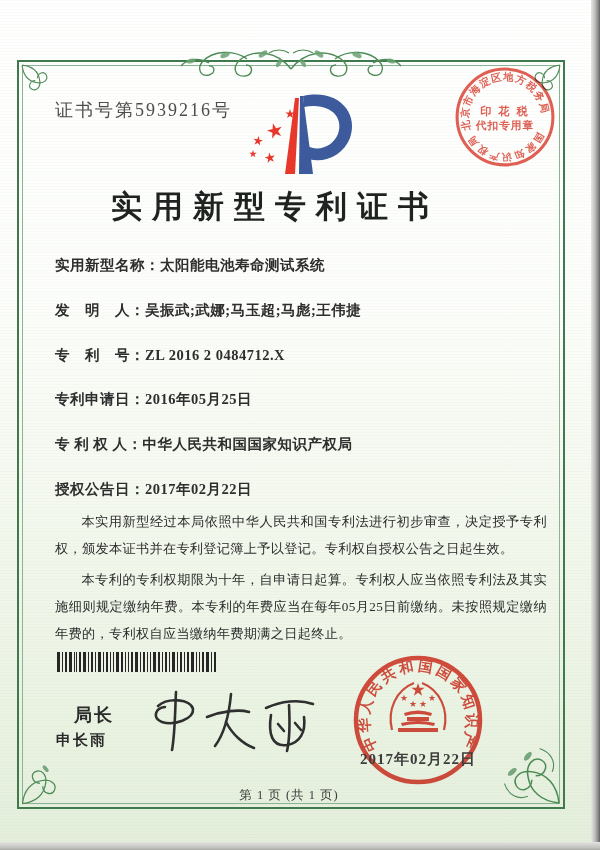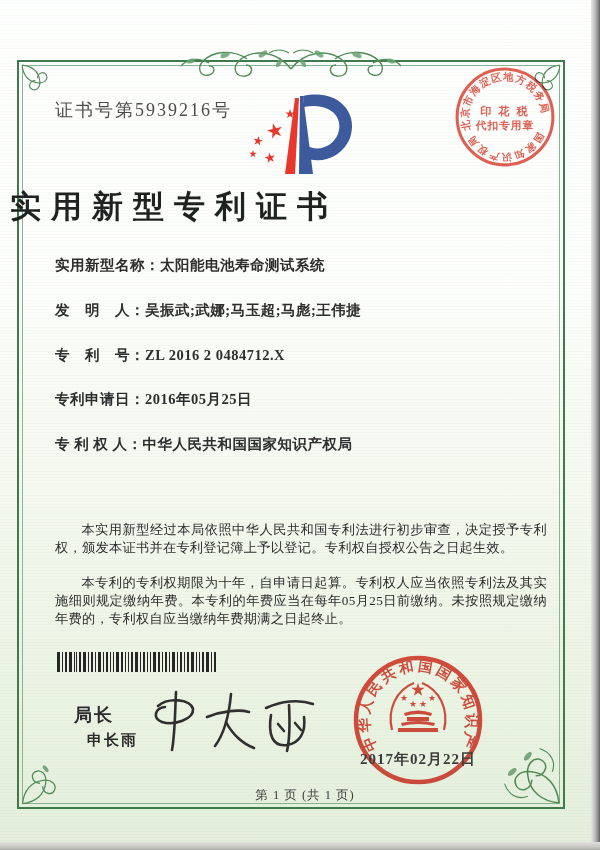--- a/index.html
+++ b/index.html
@@ -20,38 +20,38 @@
     background:linear-gradient(180deg,#e2e2df 0%,#c2c2bf 70%,#a8a8a5 100%);}
   .frame{position:absolute;left:17px;top:60px;width:544px;height:745px;
     border:2px solid #3f7a4d;}
   .frame-inner{position:absolute;left:3px;top:3px;right:3px;bottom:3px;
     border:1px solid #8ab394;}
   .ornament{position:absolute;pointer-events:none;}
   .cert-no{position:absolute;left:55px;top:98px;font-size:18px;color:#4d4d4d;
     letter-spacing:2px;}
   .logo{position:absolute;left:233px;top:84px;}
   .tax-seal{position:absolute;left:452px;top:64px;opacity:.88;mix-blend-mode:multiply;}
-  .doc-title{position:absolute;left:0;top:186px;width:540px;text-align:left;
+  .doc-title{position:absolute;left:0;top:186px;width:540px;text-align:center;
     font-size:31px;font-weight:700;color:#1e2220;letter-spacing:10px;text-indent:10px;}
   .fields{position:absolute;left:55px;top:256px;width:470px;font-weight:bold;}
   .field-row{height:44.8px;font-size:14.5px;color:#2e2e2e;letter-spacing:.5px;}
   .field-row .lab{color:#2e2e2e;}
   .paras{position:absolute;left:55px;top:504px;width:492px;}
-  .paras p{margin:17px 0 3px 0;font-size:13.2px;line-height:18px;color:#2c2c2c;
+  .paras p{margin:4px 0 3px 0;font-size:13.2px;line-height:27px;color:#2c2c2c;
     text-indent:2em;text-align:justify;letter-spacing:.3px;}
   .barcode{position:absolute;left:57px;top:652px;}
   .director-title{position:absolute;left:74px;top:703px;font-size:18px;color:#2b2b2b;
     letter-spacing:2px;font-weight:600;}
-  .director-name{position:absolute;left:87px;top:731px;font-size:15px;color:#2b2b2b;
+  .director-name{position:absolute;left:56px;top:731px;font-size:15px;color:#2b2b2b;
     letter-spacing:2px;font-weight:600;}
   .signature{position:absolute;left:138px;top:682px;}
   .main-seal{position:absolute;left:348px;top:650px;opacity:.9;mix-blend-mode:multiply;}
   .seal-date{position:absolute;left:348px;top:750px;width:140px;text-align:center;
     font-size:15px;font-weight:600;color:#3c3c3c;letter-spacing:1px;}
-  .footer{position:absolute;left:16px;top:787px;width:578px;text-align:center;
+  .footer{position:absolute;left:0;top:787px;width:578px;text-align:center;
     font-size:12.5px;color:#3a3a3a;letter-spacing:1px;}
 </style>
 </head>
 <body>
 
 <div class="paper">
 
   <div class="frame">
     <div class="frame-inner"></div>
 
@@ -145,20 +145,21 @@
   </svg>
 
   <div class="doc-title">实用新型专利证书</div>
 
   <div class="fields">
     <div class="field-row"><span class="lab">实用新型名称：</span><span>太阳能电池寿命测试系统</span></div>
     <div class="field-row"><span class="lab">发　明　人：</span><span>吴振武;武娜;马玉超;马彪;王伟捷</span></div>
     <div class="field-row"><span class="lab">专　利　号：</span><span>ZL 2016 2 0484712.X</span></div>
     <div class="field-row"><span class="lab">专利申请日：</span><span>2016年05月25日</span></div>
     <div class="field-row"><span class="lab">专 利 权 人：</span><span>中华人民共和国国家知识产权局</span></div>
+    <div class="field-row"><span class="lab">授权公告日：</span><span>2017年02月22日</span></div>
   </div>
 
   <div class="paras">
     <p>本实用新型经过本局依照中华人民共和国专利法进行初步审查，决定授予专利权，颁发本证书并在专利登记簿上予以登记。专利权自授权公告之日起生效。</p>
     <p>本专利的专利权期限为十年，自申请日起算。专利权人应当依照专利法及其实施细则规定缴纳年费。本专利的年费应当在每年05月25日前缴纳。未按照规定缴纳年费的，专利权自应当缴纳年费期满之日起终止。</p>
   </div>
 
   <svg class="barcode" width="160" height="20" viewBox="0 0 160 20">
     <g fill="#262626">
       <rect x="0" width="3" height="20"></rect>

